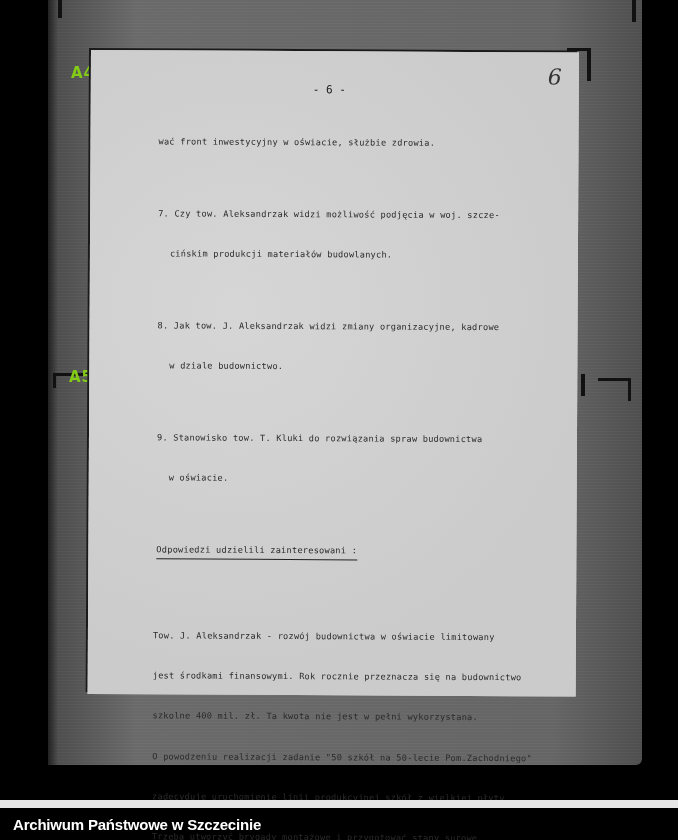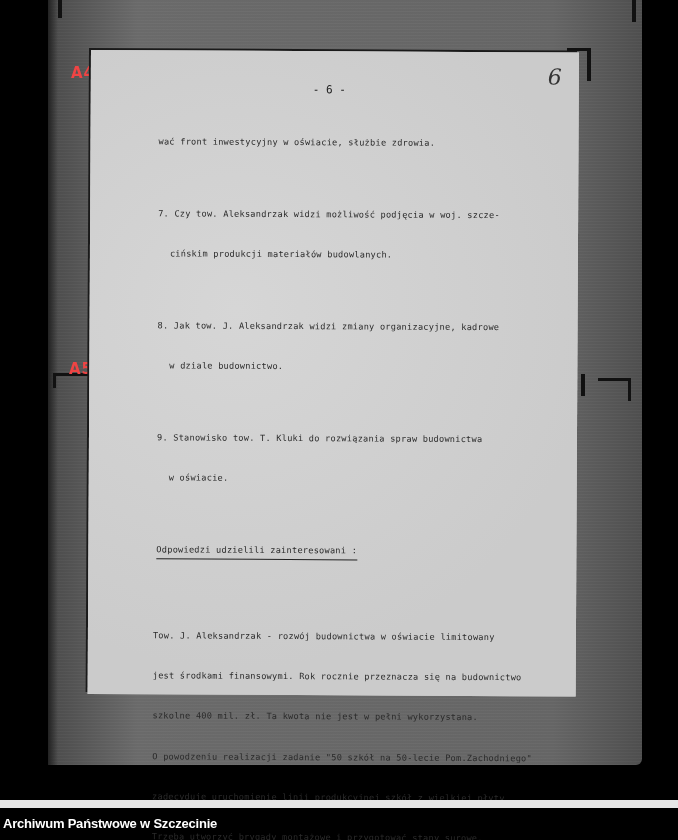--- a/index.html
+++ b/index.html
@@ -11,21 +11,21 @@
       position: absolute; left: 48px; top: 0; width: 594px; height: 765px;
       background: #5e5e5e;
       background-image:
         repeating-linear-gradient(0deg, rgba(255,255,255,0.03) 0 1px, transparent 1px 3px),
         linear-gradient(90deg, #4a4a4a 0%, #6a6a6a 15%, #656565 85%, #4e4e4e 100%);
       border-bottom-right-radius: 6px;
     }
     .film-left-shadow { position:absolute; left:48px; top:0; width:10px; height:765px; background:linear-gradient(90deg,#222,transparent); }
     .tick { position:absolute; background:#111; }
     .mark-label {
-      position:absolute; font-family:"DejaVu Sans", sans-serif; font-weight:bold; color:#ef4444; font-size:15px; letter-spacing:1px;
+      position:absolute; font-family:"DejaVu Sans", sans-serif; font-weight:bold; color:#84cc16; font-size:15px; letter-spacing:1px;
     }
     .corner { position:absolute; border-color:#111; border-style:solid; }
     .paper {
       position:absolute; left:91px; top:50px; width:488px; height:644px;
       background:#cfcfcf;
       background-image: radial-gradient(circle at 30% 40%, #d6d6d6 0%, #cbcbcb 70%);
       box-shadow: -2px -2px 0 #1a1a1a;
       transform: rotate(0.3deg);
       transform-origin: top left;
     }
@@ -35,36 +35,36 @@
       position:absolute; left:68px; top:58px; width:418px;
       font-size:8.6px; line-height:13.4px; color:#2a2a2a; letter-spacing:0.25px;
       white-space:pre;
     }
     .line { display:block; height:13.4px; }
     .gap { display:block; height:5px; }
     .u { }
     .heading { display:inline-block; border-bottom:1.5px solid #222; padding-bottom:1px; }
     .strip { position:absolute; left:0; top:800px; width:678px; height:8px; background:#e6e6e6; }
     .caption {
-      position:absolute; left:3px; top:816px; color:#fff; font-family:"Liberation Sans", sans-serif;
-      font-size:13px; font-weight:bold; letter-spacing:-0.2px;
+      position:absolute; left:13px; top:816px; color:#fff; font-family:"Liberation Sans", sans-serif;
+      font-size:15px; font-weight:bold; letter-spacing:-0.2px;
     }
   </style>
 </head>
 <body>
 
 <div class="film"></div>
 <div class="film-left-shadow"></div>
 
 <div class="tick" style="left:58px; top:0; width:4px; height:18px;"></div>
 <div class="tick" style="left:632px; top:0; width:4px; height:22px;"></div>
 
 <span class="mark-label" style="left:71px; top:64px;">A4</span>
 <div class="corner" style="left:53px; top:373px; width:33px; height:12px; border-width:3px 0 0 3px;"></div>
-<span class="mark-label" style="left:69px; top:360px;">A5</span>
+<span class="mark-label" style="left:69px; top:368px;">A5</span>
 <div class="corner" style="left:567px; top:48px; width:20px; height:30px; border-width:3px 4px 0 0;"></div>
 <div class="corner" style="left:598px; top:378px; width:30px; height:20px; border-width:3px 3px 0 0;"></div>
 <div class="tick" style="left:581px; top:374px; width:4px; height:22px;"></div>
 
 <div class="paper">
   <span class="page-num">- 6 -</span>
   <span class="hand-num">6</span>
 
   <div class="text">
     <span class="line">wać front inwestycyjny w oświacie, służbie zdrowia.</span>

